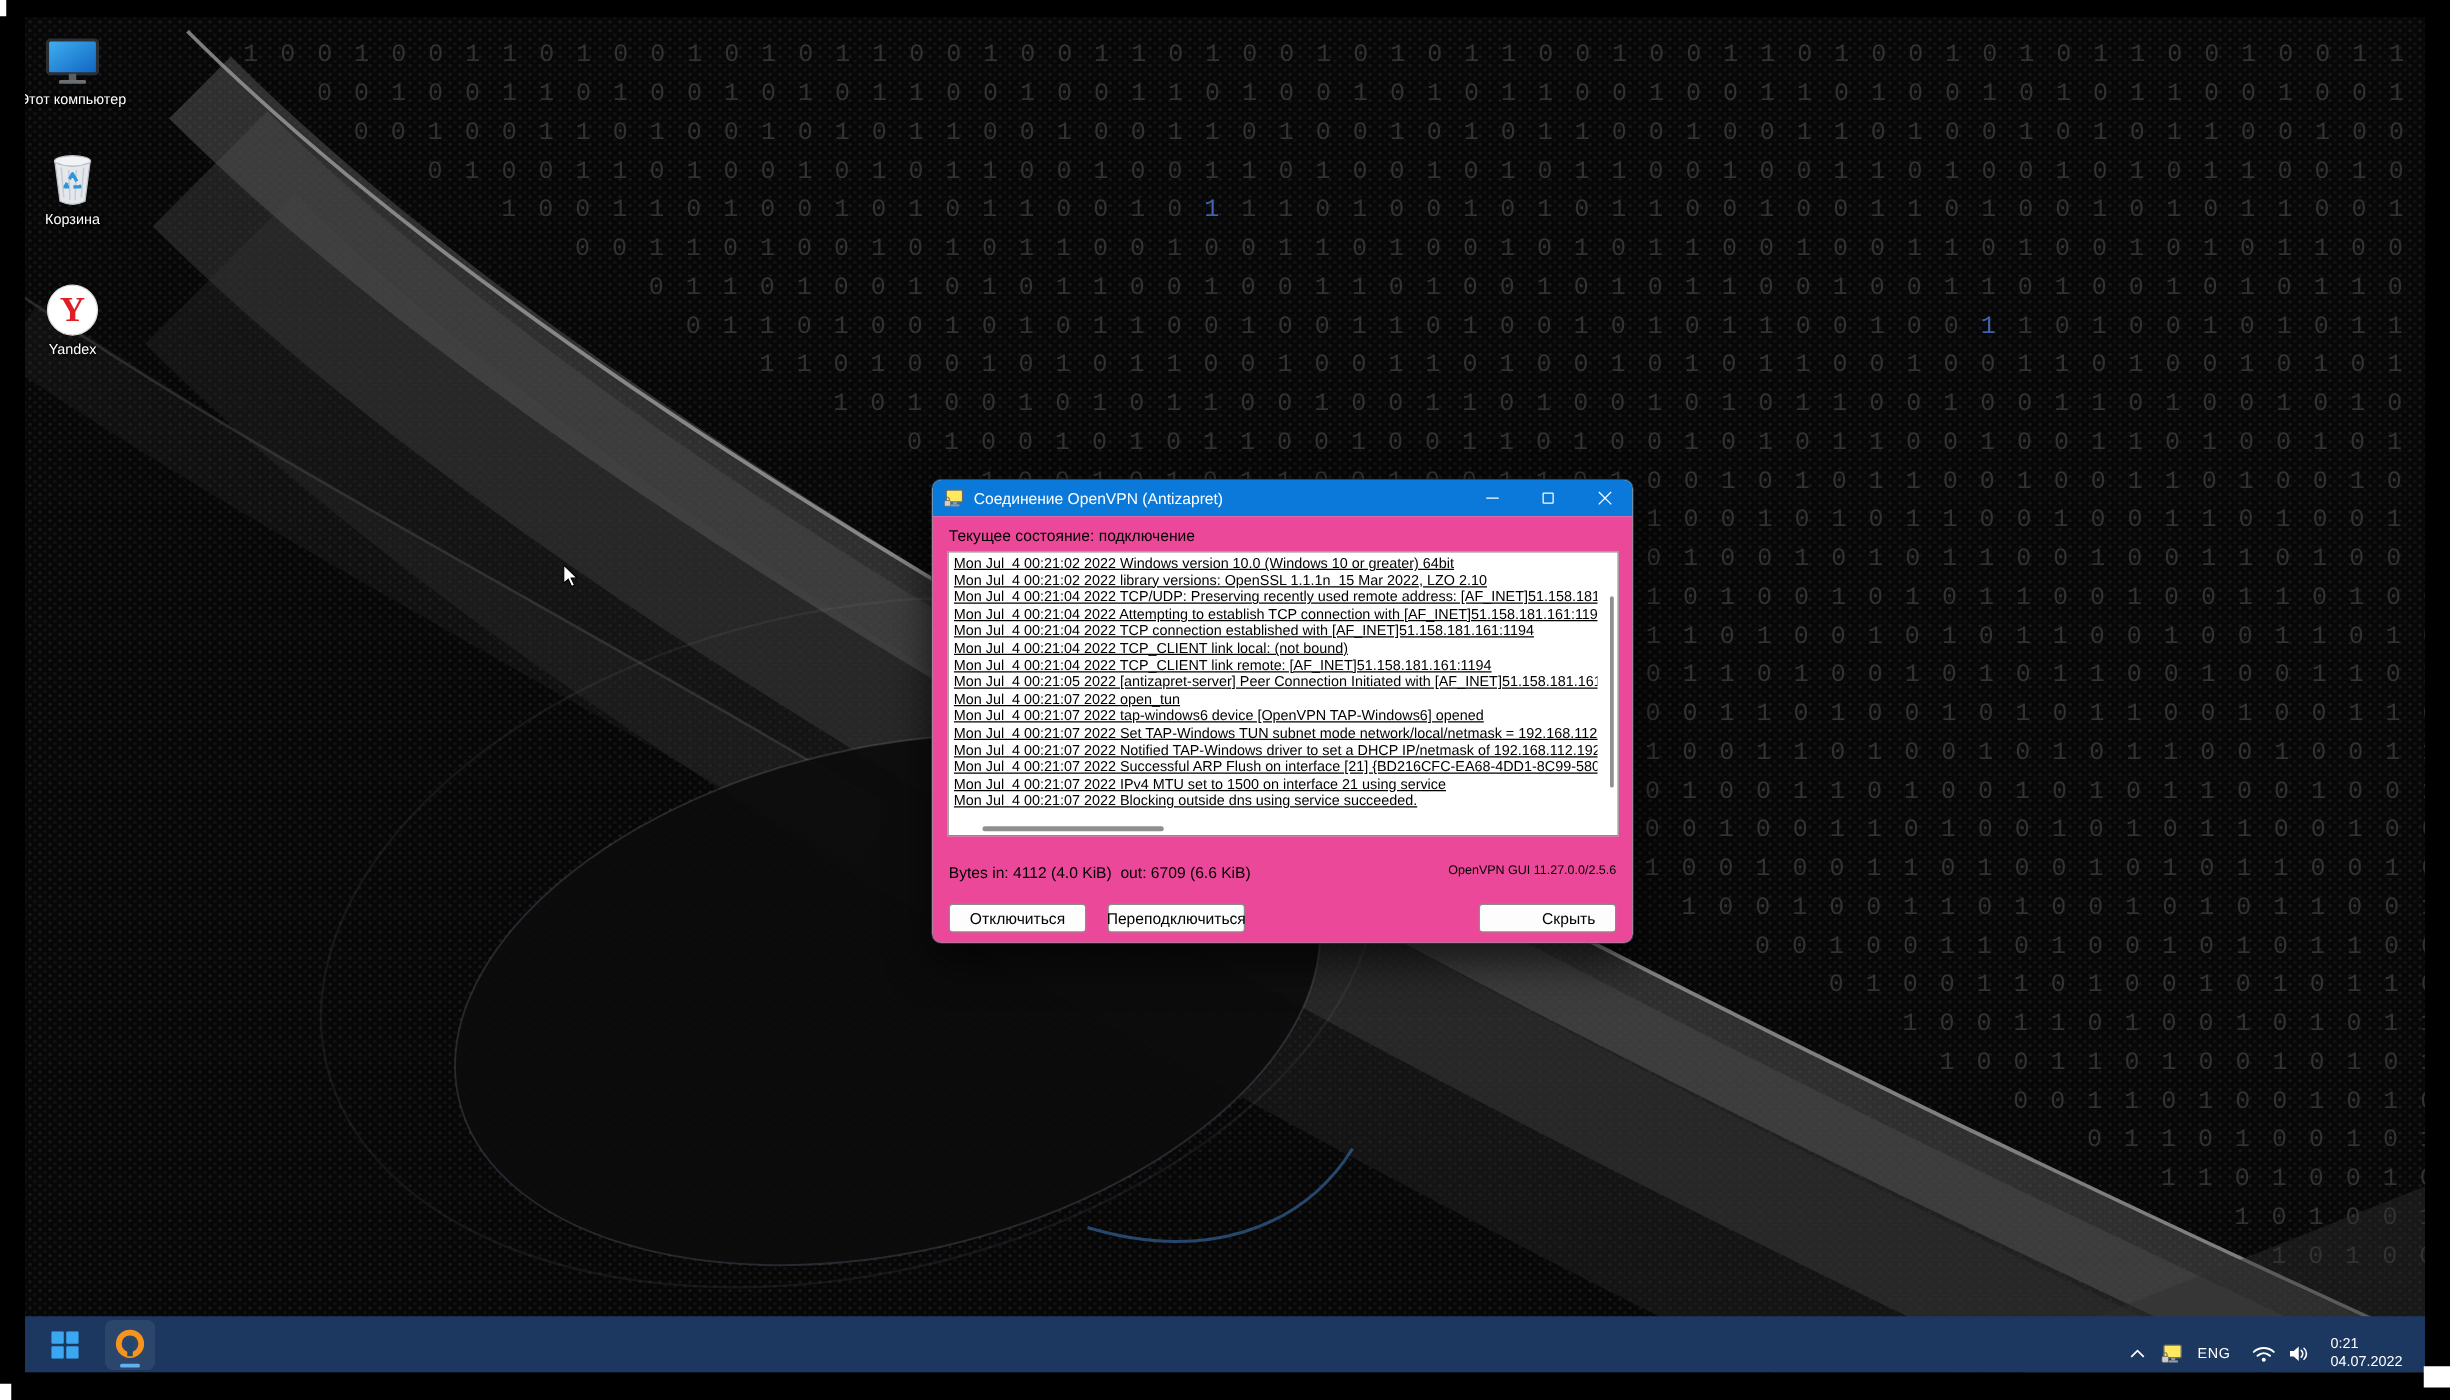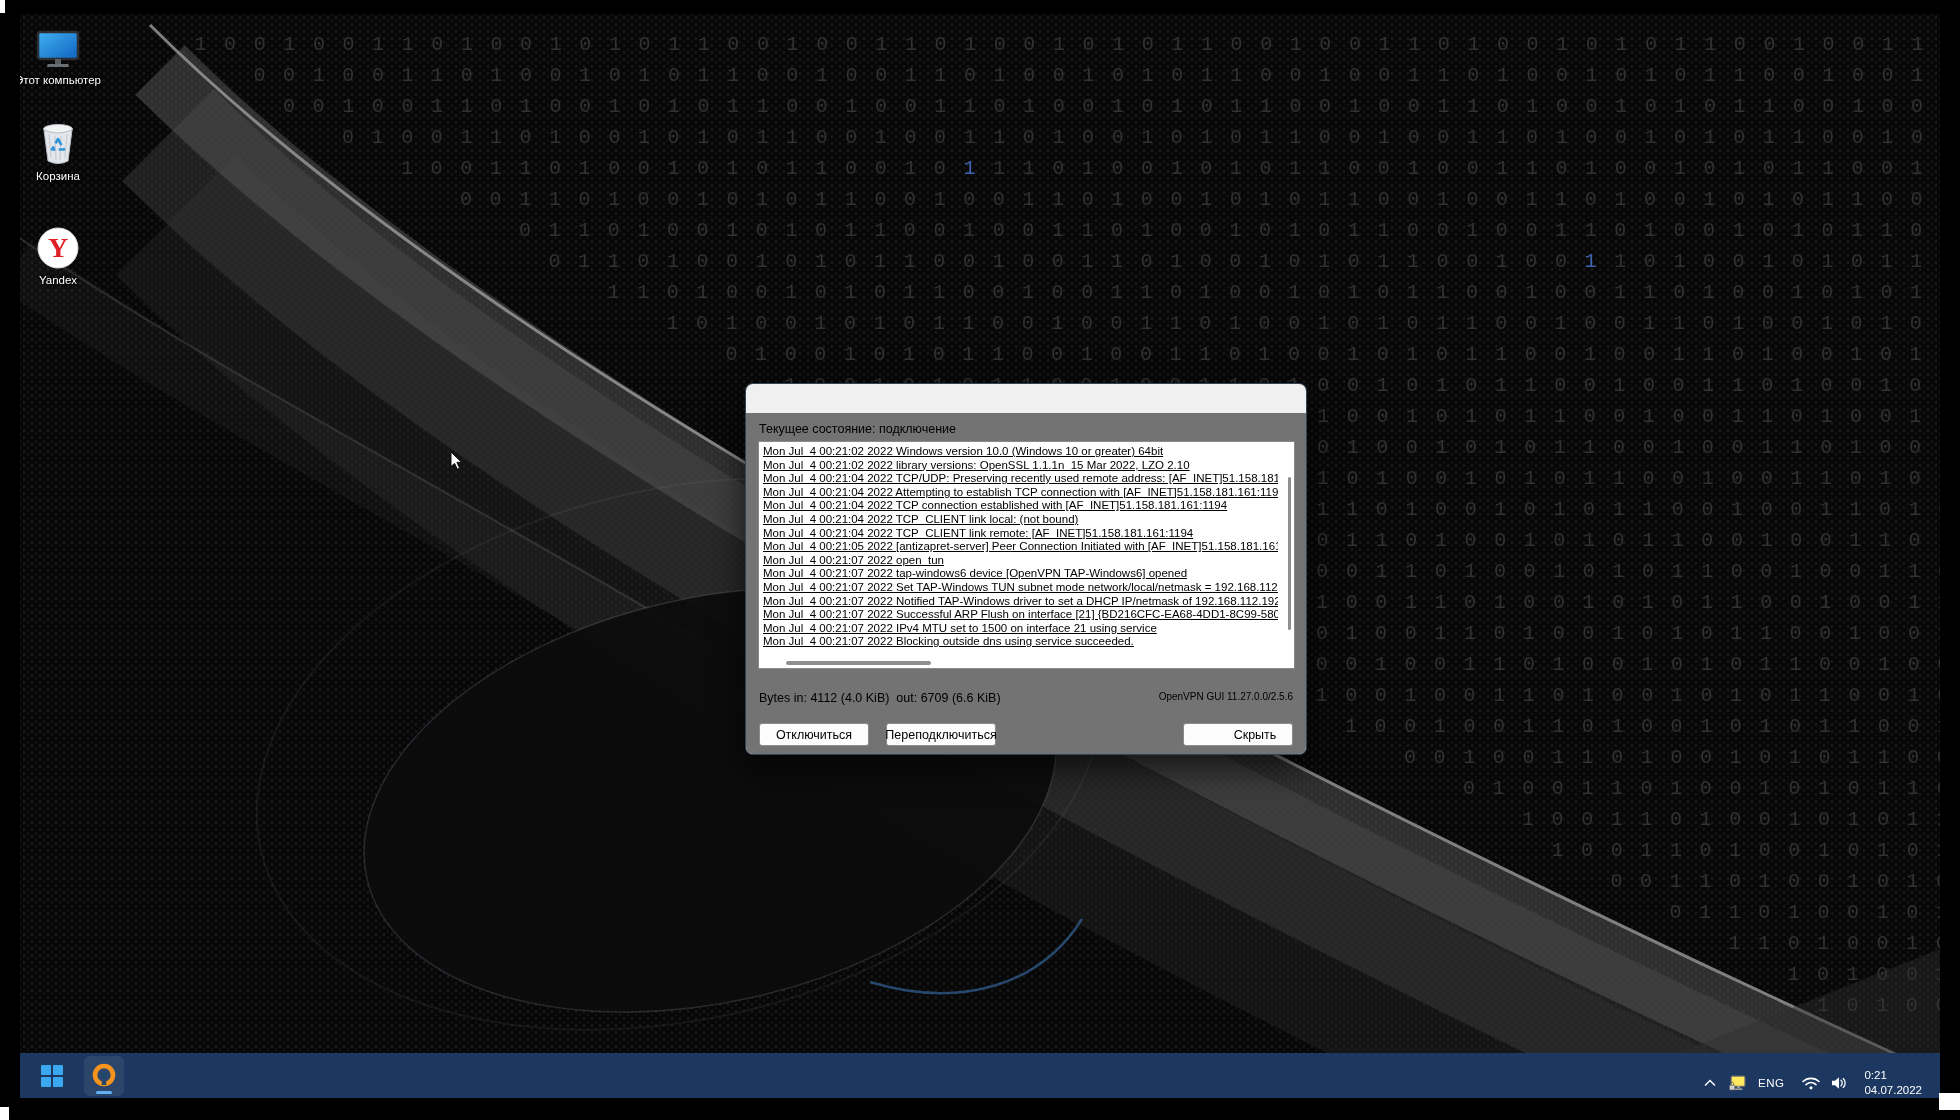--- a/index.html
+++ b/index.html
@@ -32,21 +32,21 @@
   .titlebar .t-icon{margin-left:9px;}
   .titlebar .t-text{margin-left:8px;color:#fff;font-size:12.5px;}
   .t-controls{margin-left:auto;display:flex;height:100%;}
   .t-btn{width:45px;height:100%;display:flex;align-items:center;justify-content:center;position:relative;}
   .glyph-min{width:10px;height:1px;background:#fff;}
   .glyph-max{width:9px;height:9px;border:1px solid #fff;border-radius:1px;}
   .glyph-close{position:relative;width:12px;height:12px;}
   .glyph-close::before,.glyph-close::after{content:"";position:absolute;left:-1px;top:5.5px;width:14px;height:1.2px;background:#fff;}
   .glyph-close::before{transform:rotate(45deg);}
   .glyph-close::after{transform:rotate(-45deg);}
-  .client{position:absolute;left:0;top:29px;width:100%;height:343px;background:#737373;}
+  .client{position:absolute;left:0;top:29px;width:100%;height:343px;background:#ec4899;}
   .status-line{position:absolute;left:13px;top:9px;font-size:12.5px;color:#000;}
   .log-box{position:absolute;left:12px;top:28px;width:537px;height:228px;background:#fff;border:1px solid #8a8a8a;overflow:hidden;}
   .log-text{position:absolute;left:4px;top:3px;right:16px;font-size:11.5px;line-height:13.6px;color:#000;text-decoration:underline;}
   .log-line{white-space:pre;overflow:hidden;}
   .vsb{position:absolute;right:3px;top:35px;width:3px;height:153px;background:#8f8f8f;border-radius:2px;}
   .hsb{position:absolute;left:27px;bottom:3px;width:145px;height:4px;background:#8f8f8f;border-radius:2px;}
   .bytes-line{position:absolute;left:13px;top:278px;font-size:12.5px;color:#000;white-space:pre;}
   .version-line{position:absolute;right:13px;top:278px;font-size:10px;color:#000;}
   .win-btn{position:absolute;top:310px;height:23px;background:#fdfdfd;border:1px solid #8c8c8c;border-radius:3px;
     font-size:12.5px;color:#000;font-family:"Liberation Sans",sans-serif;display:flex;align-items:center;justify-content:center;padding:0;}
@@ -150,20 +150,41 @@
 
     <div class="desk-icon" style="left:-8px;top:212px;">
       <svg class="glyph" width="44" height="44" viewBox="0 0 44 44">
         <circle cx="22" cy="22" r="20" fill="#ffffff" stroke="#d9d9d9"></circle>
         <text x="22" y="31" text-anchor="middle" font-family="Liberation Serif, serif" font-weight="bold" font-size="28" fill="#e01e26">Y</text>
       </svg>
       <div class="lbl">Yandex</div>
     </div>
 
     <div class="vpn-window">
+      <div class="titlebar" style="background: rgb(11, 121, 217);">
+        <svg class="t-icon" width="16" height="15" viewBox="0 0 16 15">
+          <rect x="2" y="1" width="13" height="9.5" rx="1" fill="#ffe95e" stroke="#6b6b6b"></rect>
+          <rect x="7.5" y="10.5" width="3" height="2" fill="#9a9a9a"></rect>
+          <rect x="5.5" y="12.5" width="7" height="1.6" fill="#9a9a9a"></rect>
+          <rect x="0.5" y="9.5" width="5" height="4.5" rx="0.8" fill="#cfcfcf" stroke="#666" stroke-width="0.6"></rect>
+          <path d="M1.6,9.5 V8.2 a1.4,1.4 0 0 1 2.8,0 V9.5" fill="none" stroke="#666" stroke-width="0.8"></path>
+        </svg>
+        <span class="t-text">Соединение OpenVPN (Antizapret)</span>
+        <div class="t-controls">
+          <div class="t-btn">
+              <div class="glyph-min"></div>
+            </div>
+          <div class="t-btn">
+              <div class="glyph-max"></div>
+            </div>
+          <div class="t-btn">
+              <div class="glyph-close"></div>
+            </div>
+        </div>
+      </div>
       <div class="client">
         <div class="status-line">Текущее состояние: подключение</div>
         <div class="log-box">
           <div class="log-text">
               <div class="log-line">Mon Jul  4 00:21:02 2022 Windows version 10.0 (Windows 10 or greater) 64bit</div>
               <div class="log-line">Mon Jul  4 00:21:02 2022 library versions: OpenSSL 1.1.1n  15 Mar 2022, LZO 2.10</div>
               <div class="log-line">Mon Jul  4 00:21:04 2022 TCP/UDP: Preserving recently used remote address: [AF_INET]51.158.181.161:1194</div>
               <div class="log-line">Mon Jul  4 00:21:04 2022 Attempting to establish TCP connection with [AF_INET]51.158.181.161:1194 [nonblock]</div>
               <div class="log-line">Mon Jul  4 00:21:04 2022 TCP connection established with [AF_INET]51.158.181.161:1194</div>
               <div class="log-line">Mon Jul  4 00:21:04 2022 TCP_CLIENT link local: (not bound)</div>

